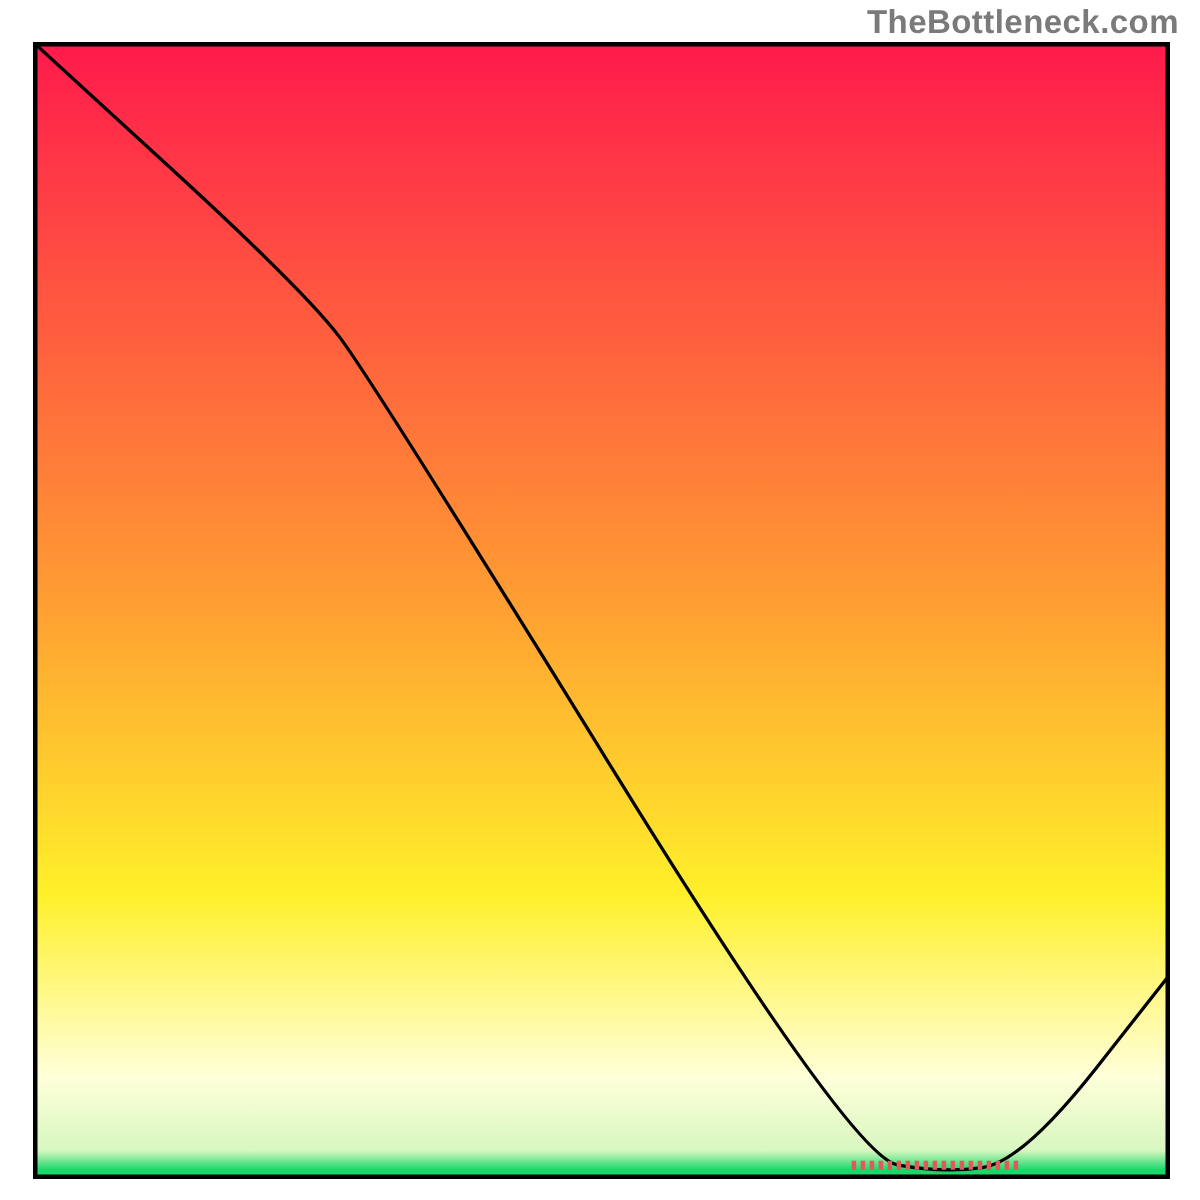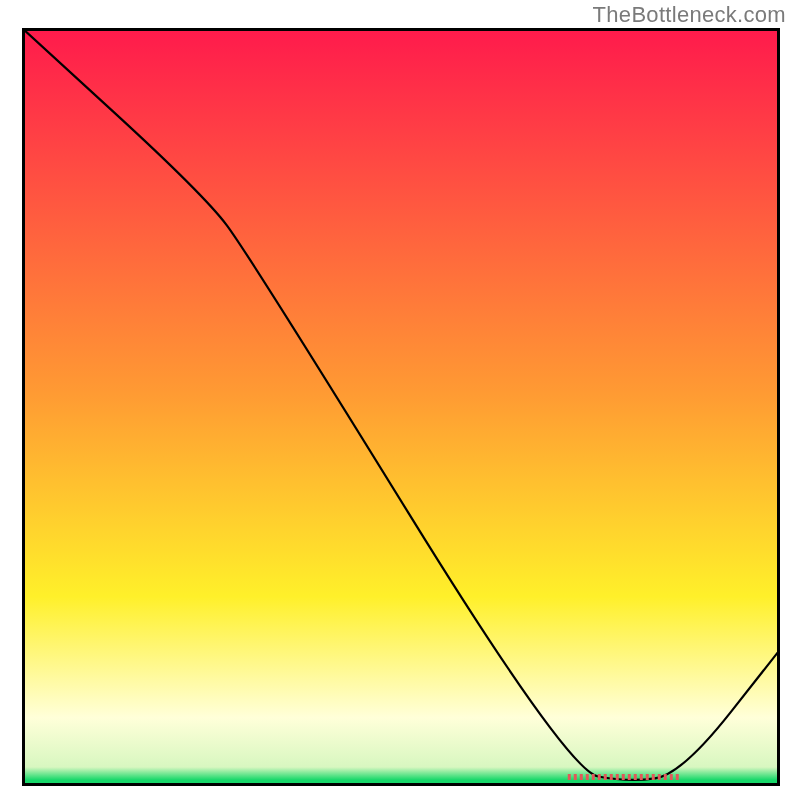--- a/index.html
+++ b/index.html
@@ -15,21 +15,21 @@
   .wrap {
     position: relative;
     width: 800px;
     height: 800px;
   }
   .attribution {
     position: absolute;
     top: 2px;
     right: 14px;
     font-size: 22px;
-    font-weight: 400;
+    font-weight: 700;
     color: #7a7a7a;
     letter-spacing: 0.3px;
   }
   .plot-container {
     position: absolute;
     left: 22px;
     top: 28px;
     width: 758px;
     height: 758px;
   }

